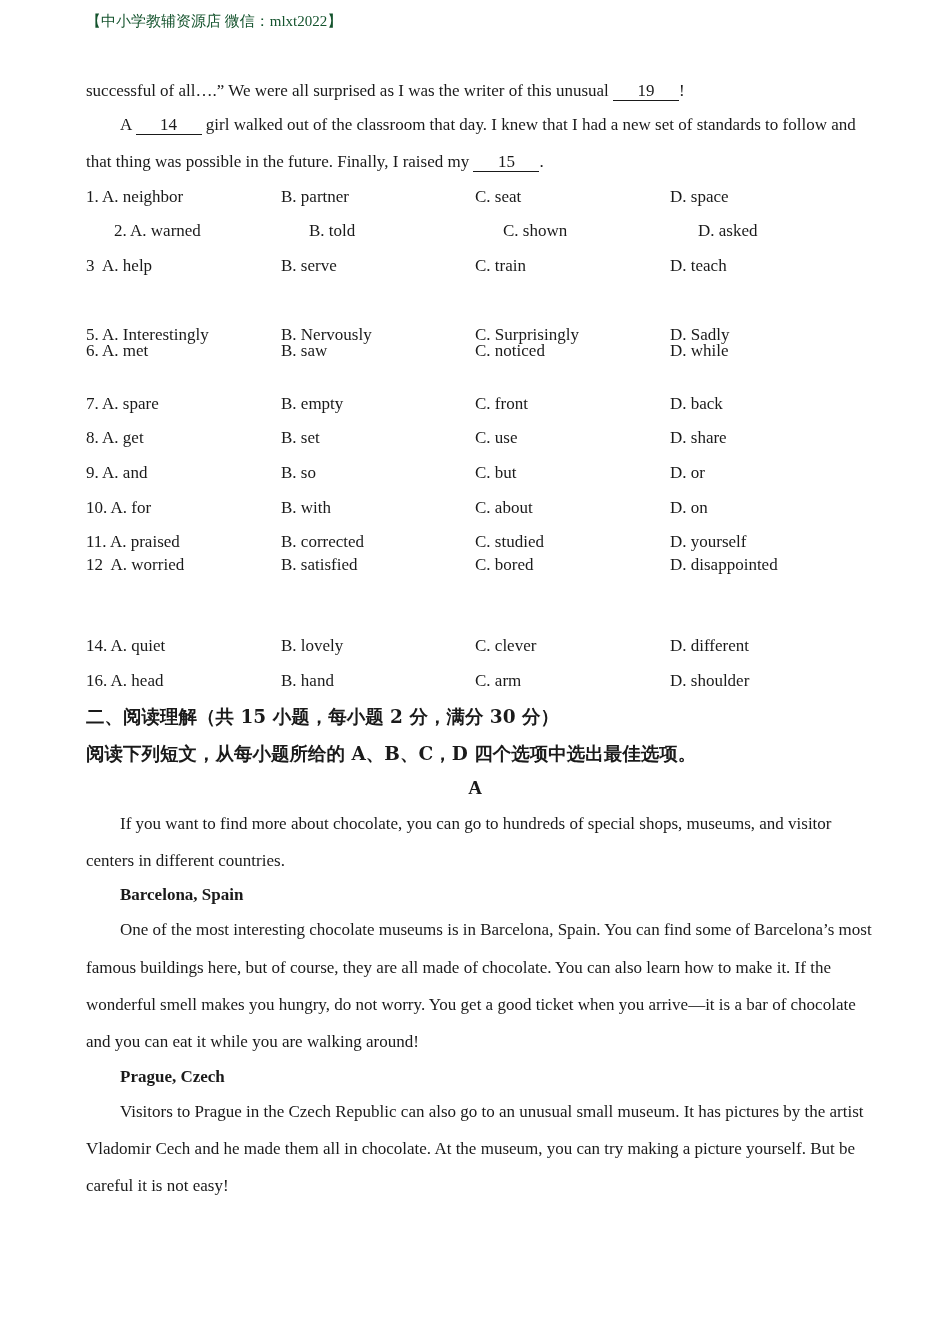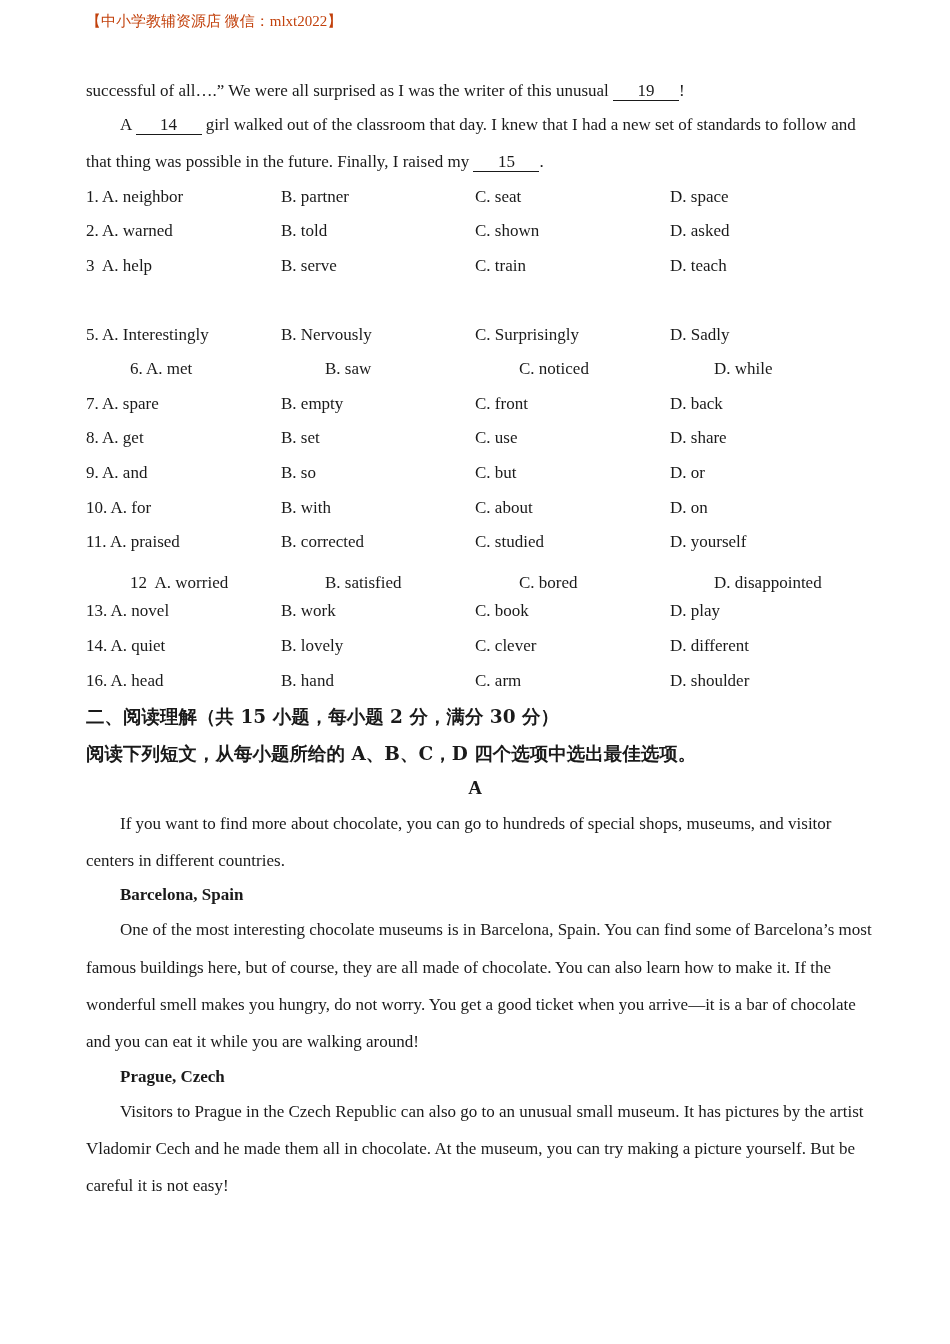--- a/index.html
+++ b/index.html
@@ -5,21 +5,21 @@
     html, body { margin: 0; padding: 0; background: #ffffff; }
     body {
       width: 950px; height: 1344px; position: relative; overflow: hidden;
       font-family: "Liberation Serif", "DejaVu Serif", serif;
       color: #1a1a1a;
       font-size: 17px;
     }
     .page { position: absolute; left: 0; top: 0; width: 950px; height: 1344px; }
     .header-note {
       position: absolute; left: 86px; top: 12px;
-      font-size: 15px; color: #c2410c;
+      font-size: 15px; color: #14532d;
     }
     .line {
       position: absolute; left: 86px; white-space: nowrap;
       font-size: 17px; line-height: 22px;
     }
     .indent { left: 120px; }
     .blank {
       display: inline-block; border-bottom: 1.5px solid #1a1a1a;
       text-align: center; line-height: 18px;
     }
@@ -55,39 +55,39 @@
   <div class="line" style="top:151px;">
     <span>that thing was possible in the future. Finally, I raised my </span><span class="blank" style="width:66px;">15</span><span>.</span>
   </div>
 
   <div class="opt-row" style="top:186px;">
     <span class="opt a">1. A. neighbor</span>
     <span class="opt b">B. partner</span>
     <span class="opt c">C. seat</span>
     <span class="opt d">D. space</span>
   </div>
-  <div class="opt-row" style="top:220px;">
+  <div class="opt-row" style="top:220px;margin-left:28px;">
     <span class="opt a">2. A. warned</span>
     <span class="opt b">B. told</span>
     <span class="opt c">C. shown</span>
     <span class="opt d">D. asked</span>
   </div>
   <div class="opt-row" style="top:255px;">
     <span class="opt a" style="white-space:pre;">3  A. help</span>
     <span class="opt b">B. serve</span>
     <span class="opt c">C. train</span>
     <span class="opt d">D. teach</span>
   </div>
   <div class="opt-row" style="top:324px;">
     <span class="opt a">5. A. Interestingly</span>
     <span class="opt b">B. Nervously</span>
     <span class="opt c">C. Surprisingly</span>
     <span class="opt d">D. Sadly</span>
   </div>
-  <div class="opt-row" style="top:358px;margin-left:44px;">
+  <div class="opt-row" style="top:340px;">
     <span class="opt a">6. A. met</span>
     <span class="opt b">B. saw</span>
     <span class="opt c">C. noticed</span>
     <span class="opt d">D. while</span>
   </div>
   <div class="opt-row" style="top:393px;">
     <span class="opt a">7. A. spare</span>
     <span class="opt b">B. empty</span>
     <span class="opt c">C. front</span>
     <span class="opt d">D. back</span>
@@ -109,31 +109,25 @@
     <span class="opt b">B. with</span>
     <span class="opt c">C. about</span>
     <span class="opt d">D. on</span>
   </div>
   <div class="opt-row" style="top:531px;">
     <span class="opt a">11. A. praised</span>
     <span class="opt b">B. corrected</span>
     <span class="opt c">C. studied</span>
     <span class="opt d">D. yourself</span>
   </div>
-  <div class="opt-row" style="top:572px;margin-left:44px;">
+  <div class="opt-row" style="top:554px;">
     <span class="opt a" style="white-space:pre;">12  A. worried</span>
     <span class="opt b">B. satisfied</span>
     <span class="opt c">C. bored</span>
     <span class="opt d">D. disappointed</span>
-  </div>
-  <div class="opt-row" style="top:600px;">
-    <span class="opt a">13. A. novel</span>
-    <span class="opt b">B. work</span>
-    <span class="opt c">C. book</span>
-    <span class="opt d">D. play</span>
   </div>
   <div class="opt-row" style="top:635px;">
     <span class="opt a">14. A. quiet</span>
     <span class="opt b">B. lovely</span>
     <span class="opt c">C. clever</span>
     <span class="opt d">D. different</span>
   </div>
   <div class="opt-row" style="top:670px;">
     <span class="opt a">16. A. head</span>
     <span class="opt b">B. hand</span>

